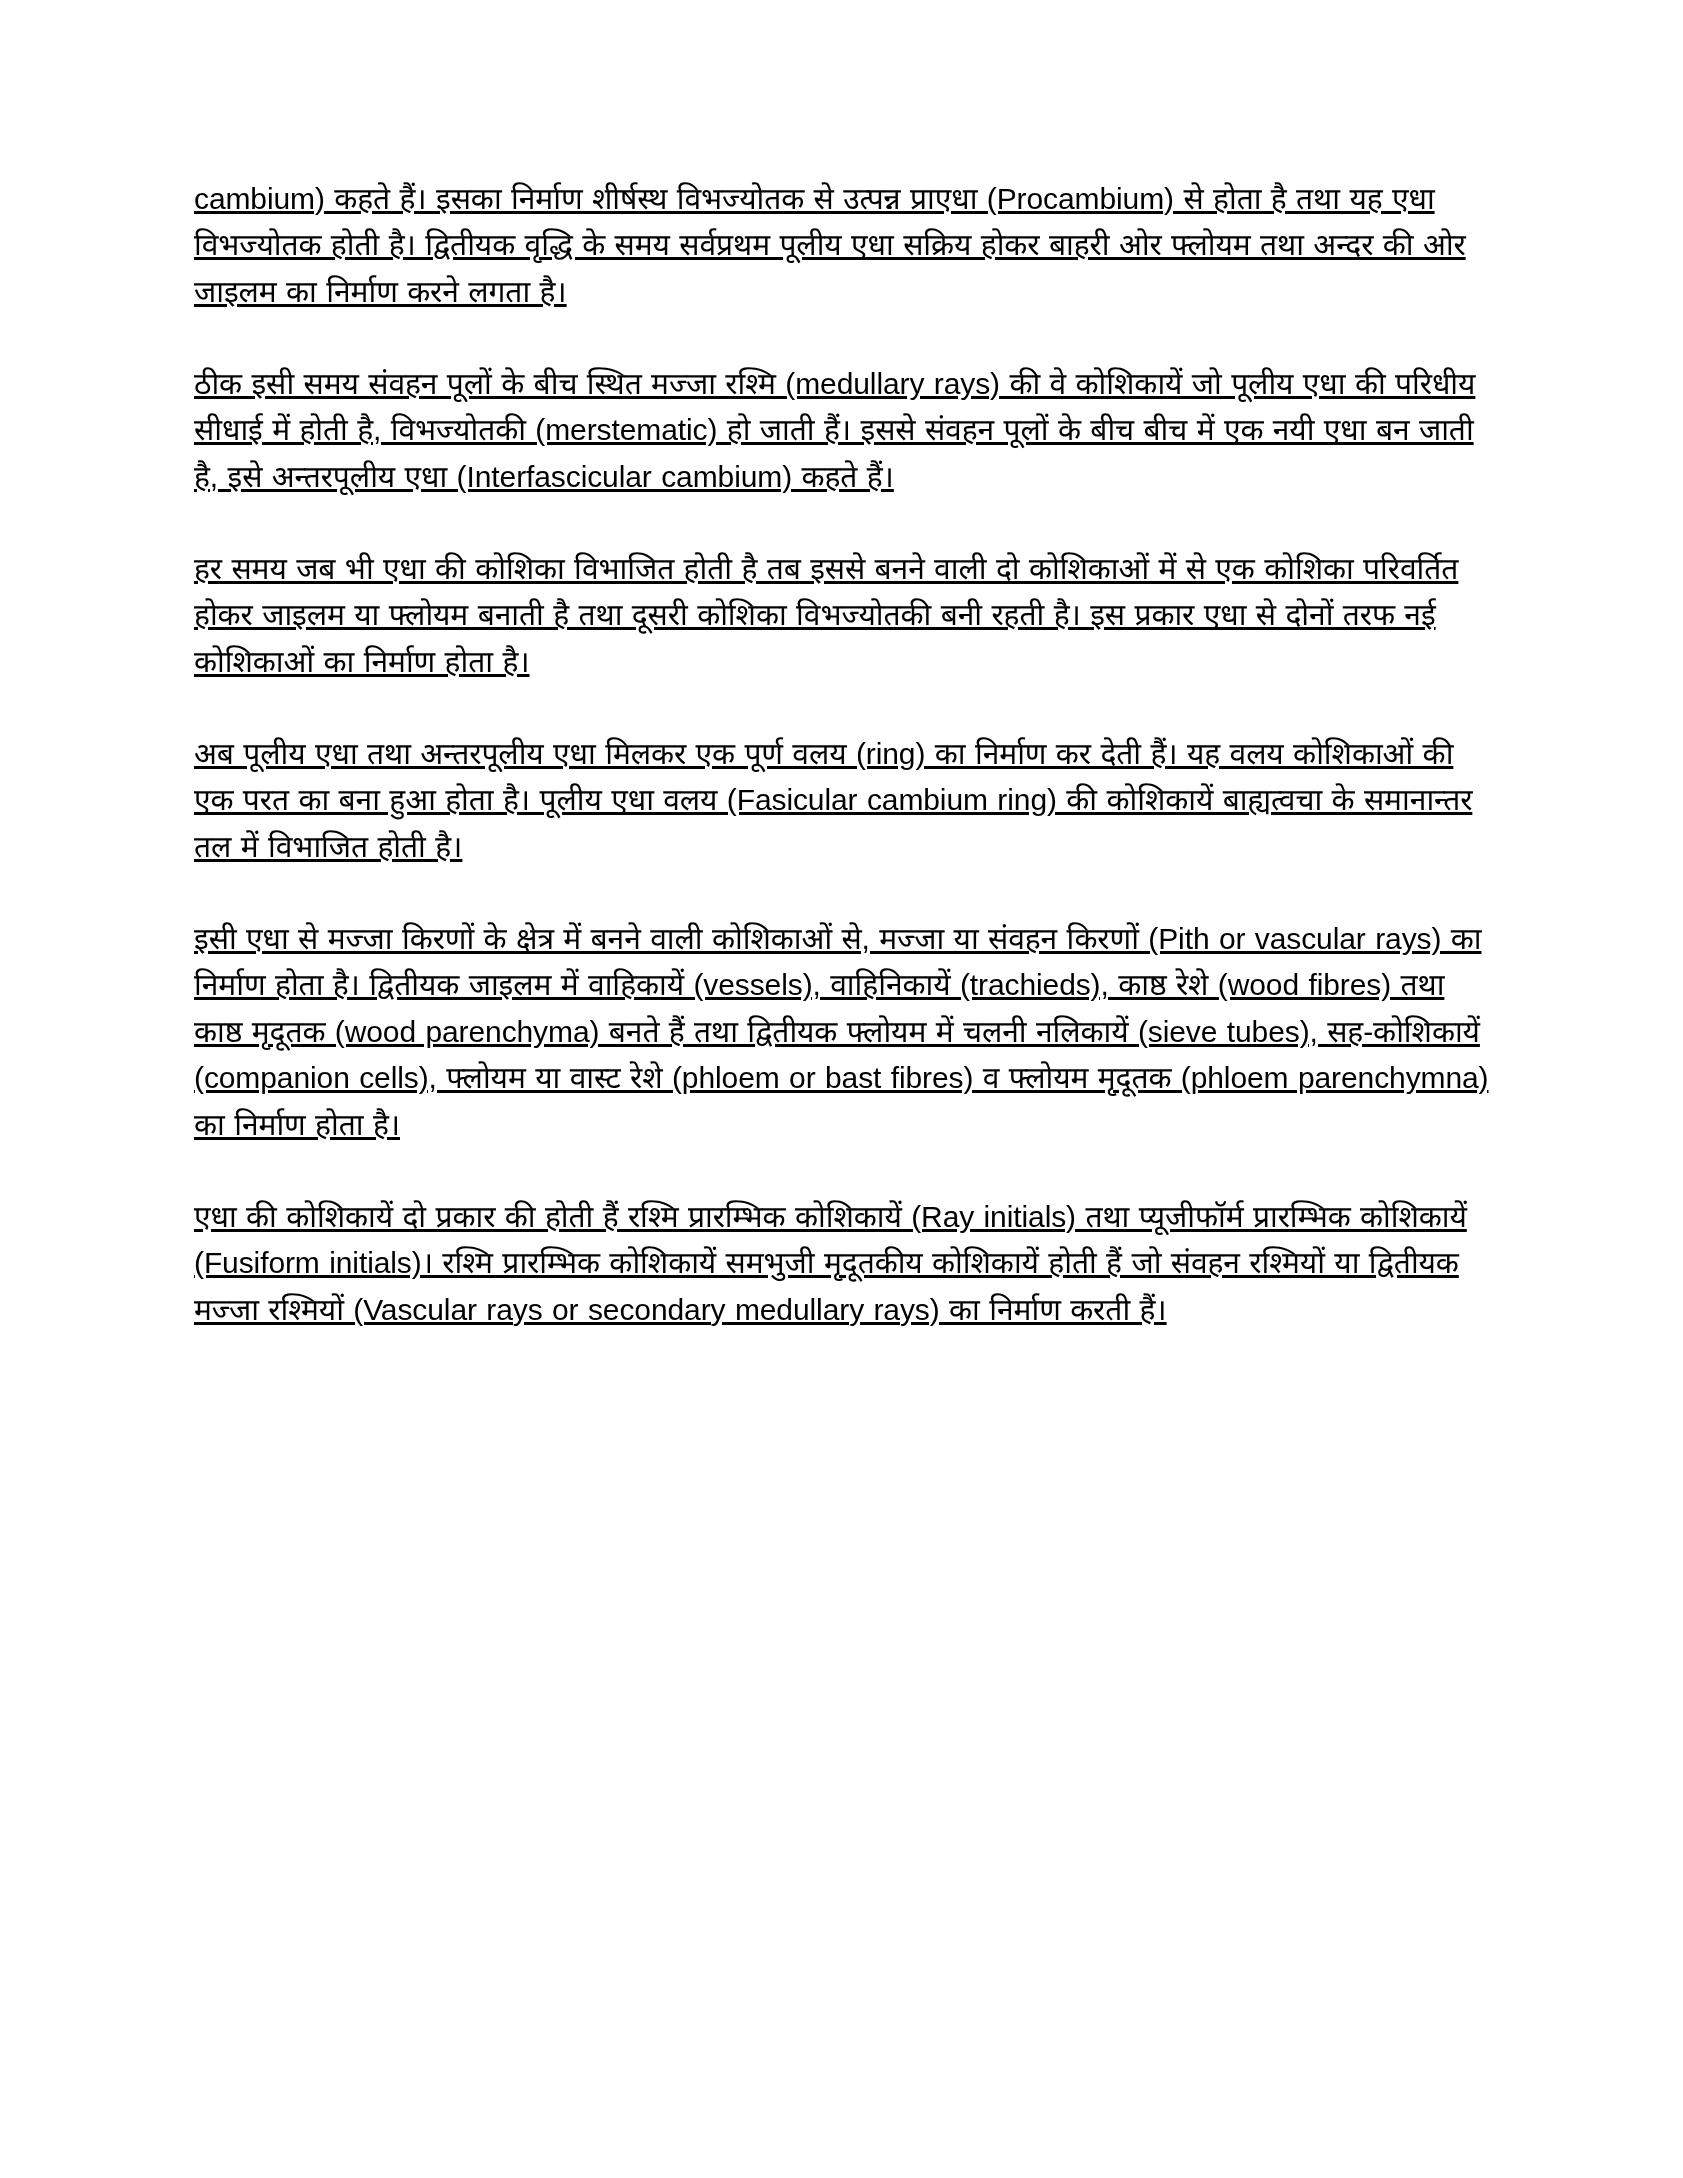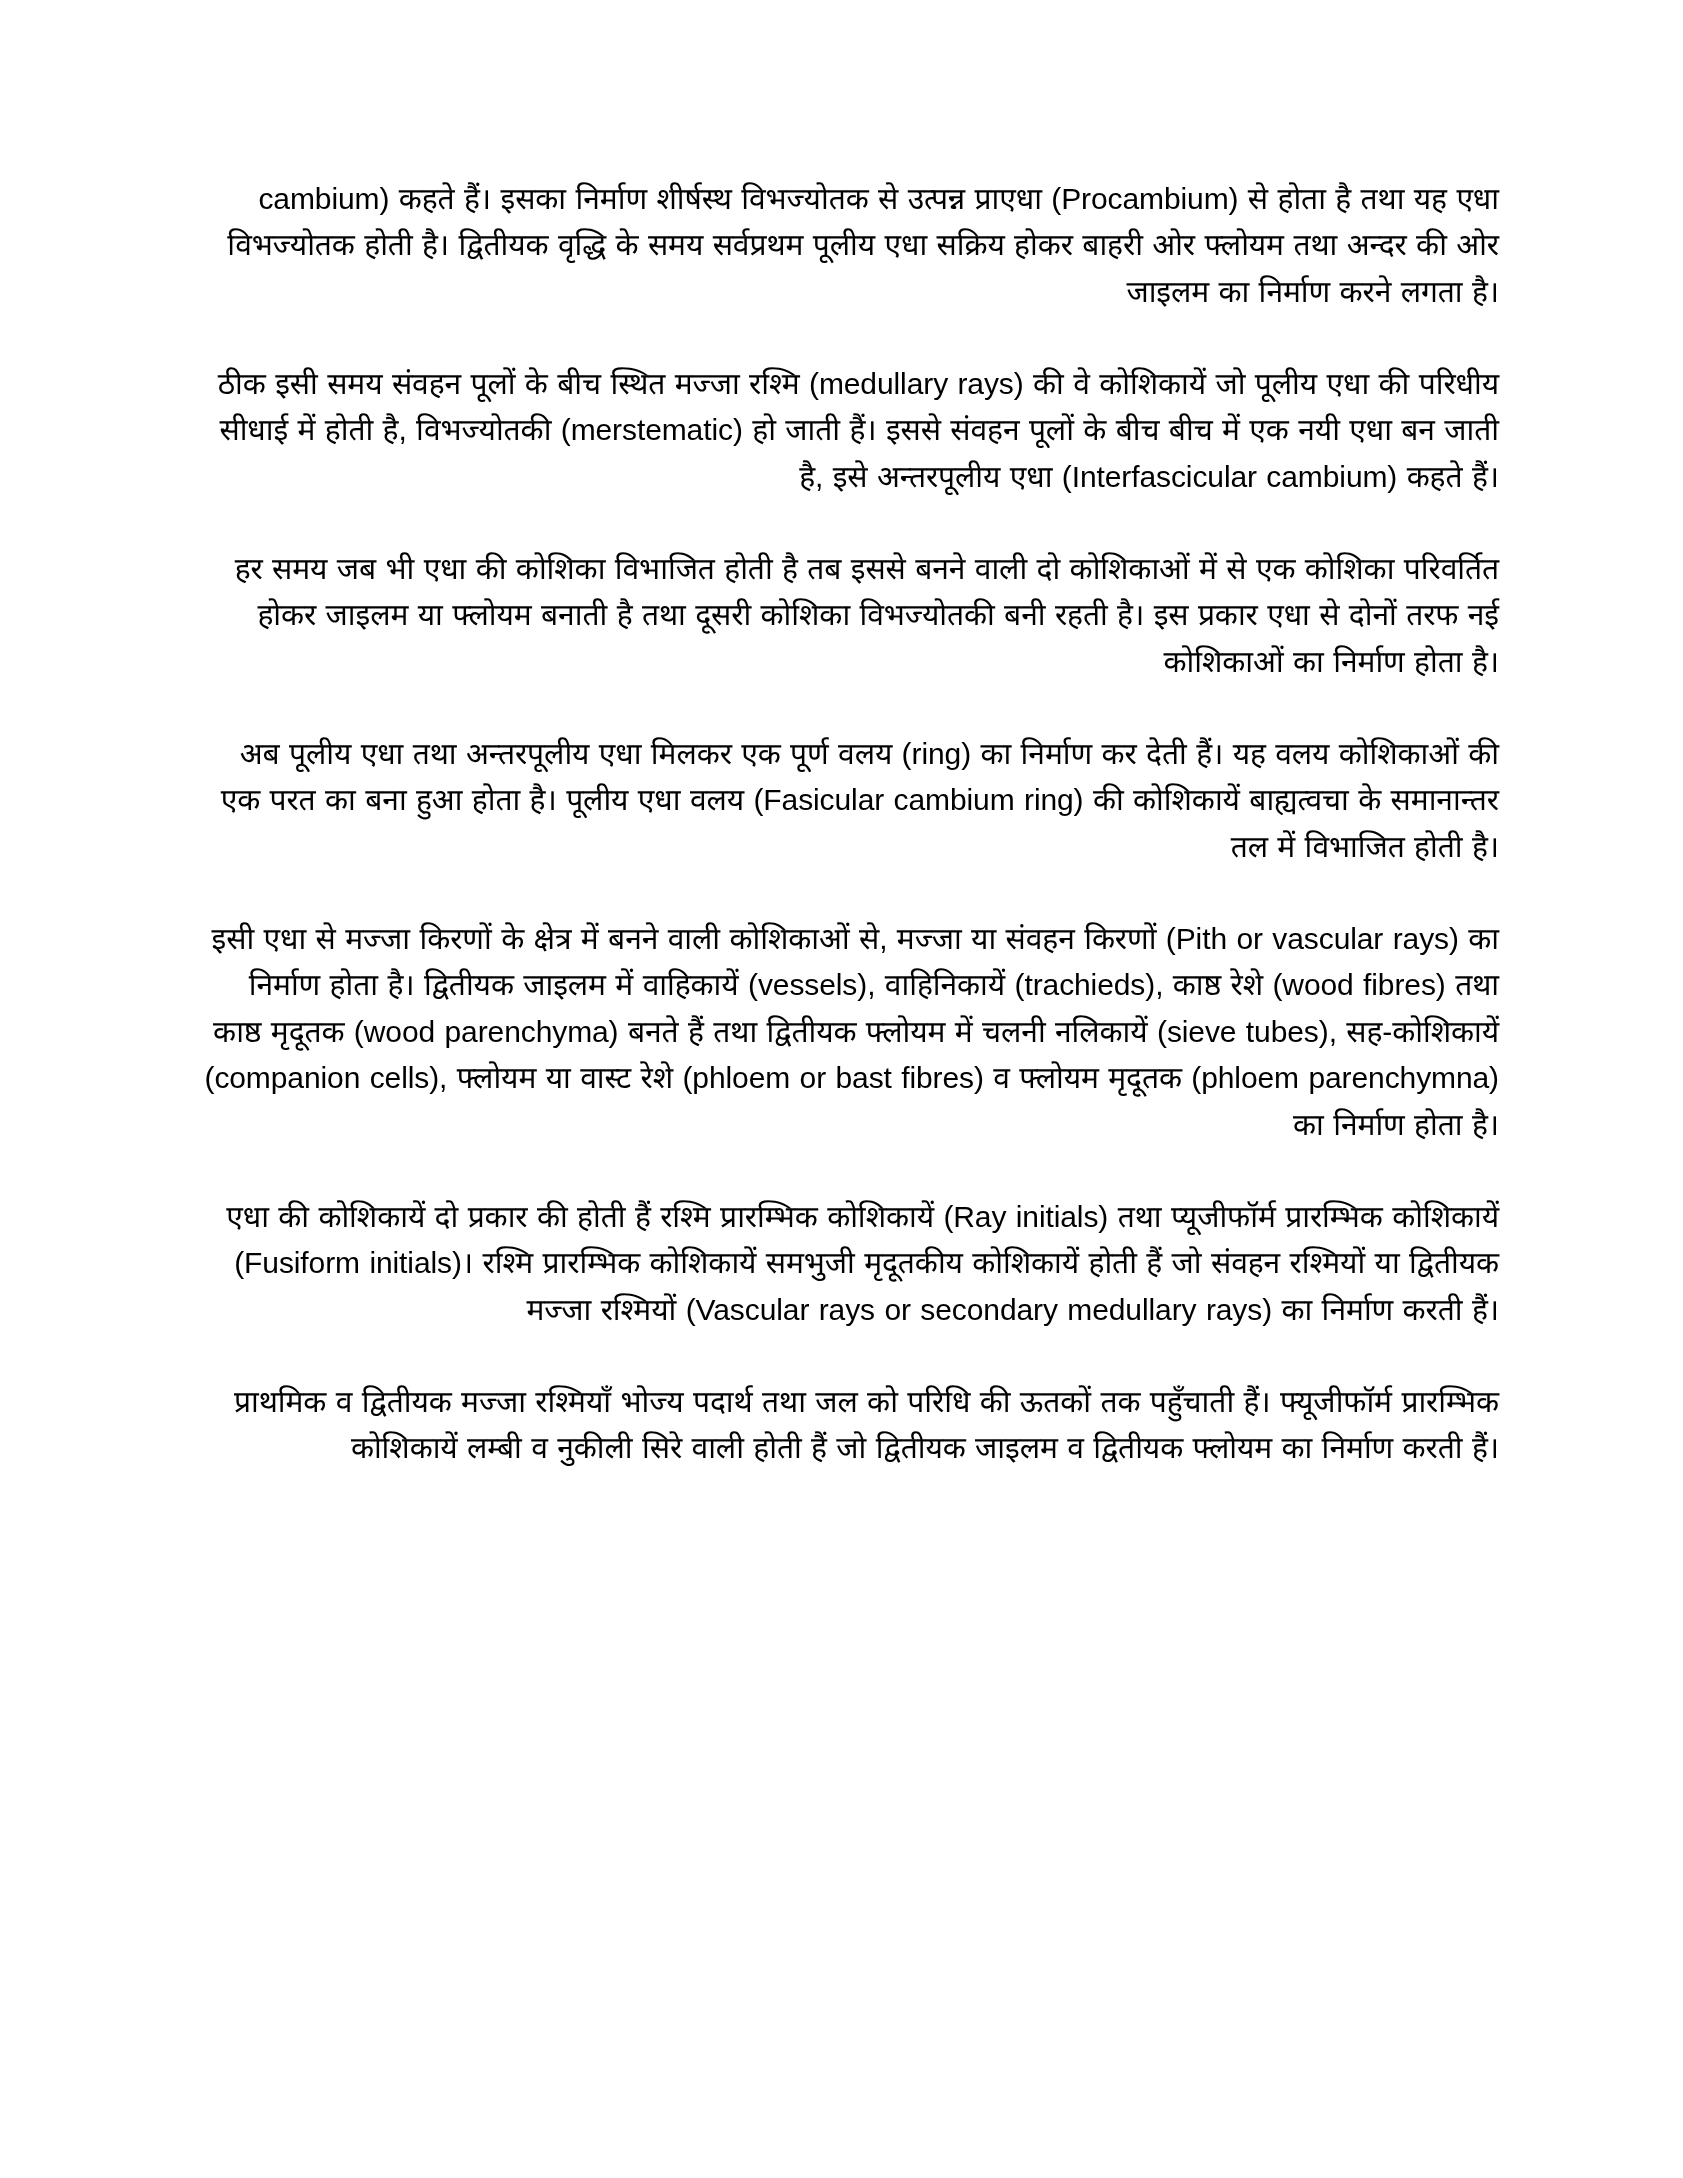--- a/index.html
+++ b/index.html
@@ -26,36 +26,36 @@
     left: 194px;
     top: 176px;
     width: 1305px;
   }
   .para {
     margin: 0 0 46px 0;
     font-family: "Liberation Sans", "DejaVu Sans", sans-serif;
     font-size: 30px;
     line-height: 1.545;
     color: #000000;
-    text-align: right;
+    text-align: left;
     letter-spacing: -0.1px;
     word-spacing: 1.2px;
     font-weight: 400;
+    text-decoration: underline;
   }
   .para:last-child {
     margin-bottom: 0;
   }
 </style>
 </head>
 <body>
 
 <div class="page">
   <div class="page-body">
     <p class="para">cambium) कहते हैं। इसका निर्माण शीर्षस्थ विभज्योतक से उत्पन्न प्राएधा (Procambium) से होता है तथा यह एधा विभज्योतक होती है। द्वितीयक वृद्धि के समय सर्वप्रथम पूलीय एधा सक्रिय होकर बाहरी ओर फ्लोयम तथा अन्दर की ओर जाइलम का निर्माण करने लगता है।</p>
     <p class="para">ठीक इसी समय संवहन पूलों के बीच स्थित मज्जा रश्मि (medullary rays) की वे कोशिकायें जो पूलीय एधा की परिधीय सीधाई में होती है, विभज्योतकी (merstematic) हो जाती हैं। इससे संवहन पूलों के बीच बीच में एक नयी एधा बन जाती है, इसे अन्तरपूलीय एधा (Interfascicular cambium) कहते हैं।</p>
     <p class="para">हर समय जब भी एधा की कोशिका विभाजित होती है तब इससे बनने वाली दो कोशिकाओं में से एक कोशिका परिवर्तित होकर जाइलम या फ्लोयम बनाती है तथा दूसरी कोशिका विभज्योतकी बनी रहती है। इस प्रकार एधा से दोनों तरफ नई कोशिकाओं का निर्माण होता है।</p>
     <p class="para">अब पूलीय एधा तथा अन्तरपूलीय एधा मिलकर एक पूर्ण वलय (ring) का निर्माण कर देती हैं। यह वलय कोशिकाओं की एक परत का बना हुआ होता है। पूलीय एधा वलय (Fasicular cambium ring) की कोशिकायें बाह्यत्वचा के समानान्तर तल में विभाजित होती है।</p>
     <p class="para">इसी एधा से मज्जा किरणों के क्षेत्र में बनने वाली कोशिकाओं से, मज्जा या संवहन किरणों (Pith or vascular rays) का निर्माण होता है। द्वितीयक जाइलम में वाहिकायें (vessels), वाहिनिकायें (trachieds), काष्ठ रेशे (wood fibres) तथा काष्ठ मृदूतक (wood parenchyma) बनते हैं तथा द्वितीयक फ्लोयम में चलनी नलिकायें (sieve tubes), सह-कोशिकायें (companion cells), फ्लोयम या वास्ट रेशे (phloem or bast fibres) व फ्लोयम मृदूतक (phloem parenchymna) का निर्माण होता है।</p>
     <p class="para">एधा की कोशिकायें दो प्रकार की होती हैं रश्मि प्रारम्भिक कोशिकायें (Ray initials) तथा प्यूजीफॉर्म प्रारम्भिक कोशिकायें (Fusiform initials)। रश्मि प्रारम्भिक कोशिकायें समभुजी मृदूतकीय कोशिकायें होती हैं जो संवहन रश्मियों या द्वितीयक मज्जा रश्मियों (Vascular rays or secondary medullary rays) का निर्माण करती हैं।</p>
-    <p class="para">प्राथमिक व द्वितीयक मज्जा रश्मियाँ भोज्य पदार्थ तथा जल को परिधि की ऊतकों तक पहुँचाती हैं। फ्यूजीफॉर्म प्रारम्भिक कोशिकायें लम्बी व नुकीली सिरे वाली होती हैं जो द्वितीयक जाइलम व द्वितीयक फ्लोयम का निर्माण करती हैं।</p>
   </div>
 </div>
 
 
 </body></html>

